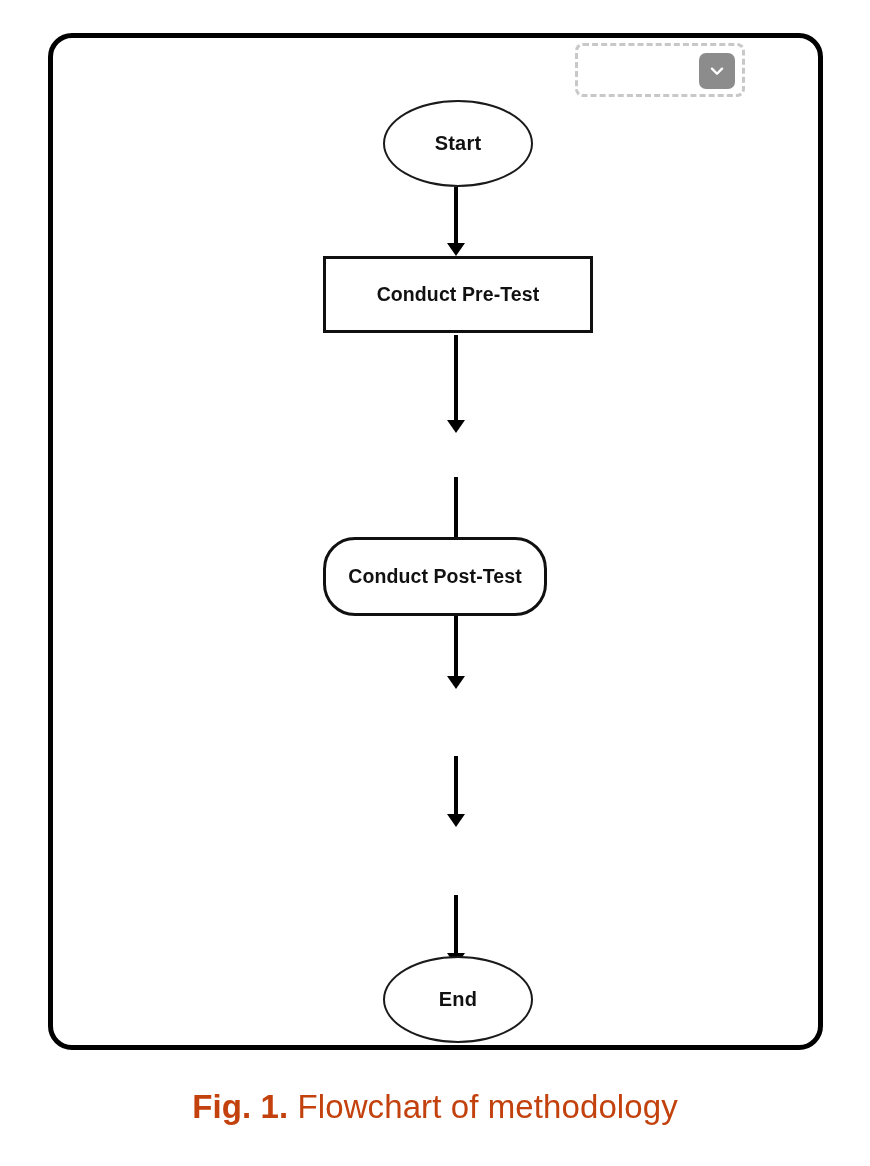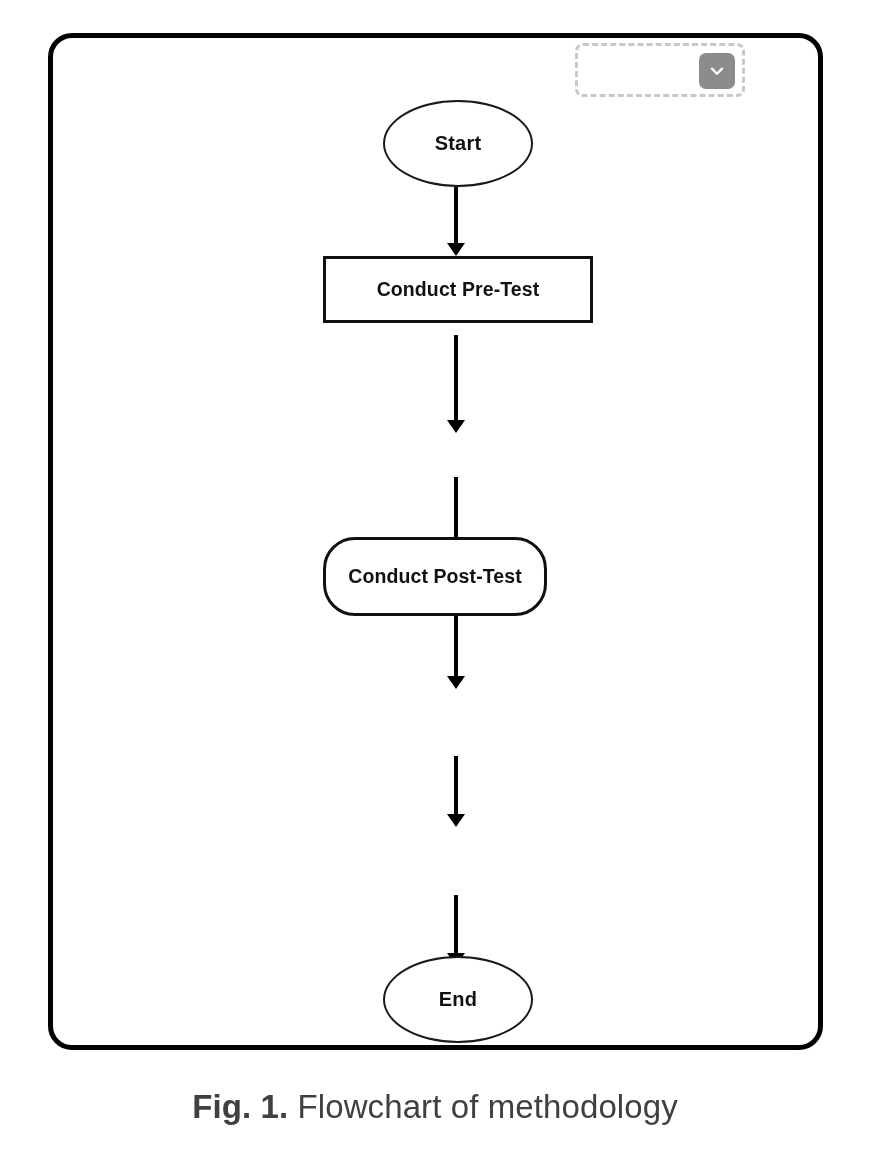--- a/index.html
+++ b/index.html
@@ -118,21 +118,21 @@
   }
 
   
   #figure-caption {
     position: absolute;
     left: 0;
     top: 1088px;
     width: 870px;
     text-align: center;
     font-size: 33px;
-    color: #404040;
+    color: #c2410c;
     letter-spacing: 0.1px;
   }
   #figure-caption .caption-label { font-weight: bold; }
   #figure-caption .caption-text  { font-weight: normal; }
 </style>
 </head>
 <body>
 
 <div id="figure-frame">
 
@@ -148,21 +148,21 @@
 
   <div id="flow-canvas">
 
     <div class="node terminator" style="left:314px; top:50px; width:150px; height:87px;">Start</div>
 
     <div class="connector" style="left:387px; top:137px;">
       <div class="shaft" style="height:56px;"></div>
       <div class="head" style="top:56px;"></div>
     </div>
 
-    <div class="node process" style="left:254px; top:206px; width:270px; height:67px;">Conduct Pre-Test</div>
+    <div class="node process" style="left:254px; top:206px; width:270px; height:77px;">Conduct Pre-Test</div>
 
     <div class="connector" style="left:387px; top:285px;">
       <div class="shaft" style="height:85px;"></div>
       <div class="head" style="top:85px;"></div>
     </div>
 
 
     <div class="connector" style="left:387px; top:427px;">
       <div class="shaft" style="height:60px;"></div>
       <div class="head" style="top:60px;"></div>

